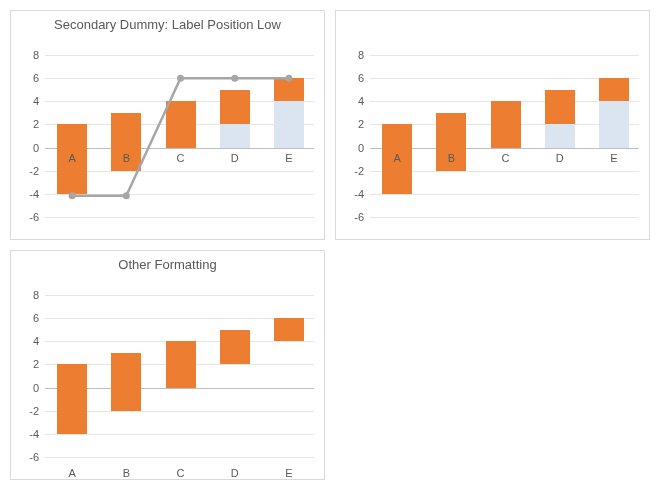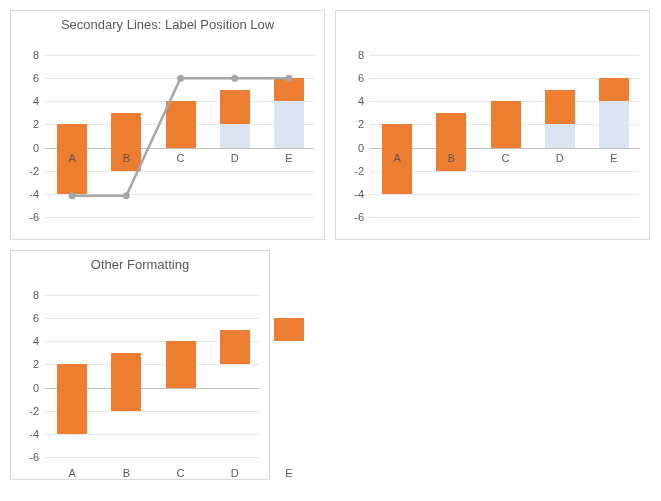--- a/index.html
+++ b/index.html
@@ -16,21 +16,21 @@
   .orange{background:#ed7d31;}
   .catlabel{position:absolute;font-size:11px;color:#595959;width:30px;text-align:center;}
   svg.lineplot{position:absolute;left:0;top:0;overflow:visible;pointer-events:none;}
 </style>
 </head>
 <body>
 <div class="page">
 
 <div id="panels">
       <div class="panel" style="left: 10px; top: 10px; width: 315px; height: 230px;">
-        <div class="title">Secondary Lines: Label Position Low</div>
+        <div class="title">Secondary Dummy: Label Position Low</div>
         <div class="yaxis">
           <div class="ytick" style="top: 93.75%;">-6</div>
           <div class="ytick" style="top: 81.25%;">-4</div>
           <div class="ytick" style="top: 68.75%;">-2</div>
           <div class="ytick" style="top: 56.25%;">0</div>
           <div class="ytick" style="top: 43.75%;">2</div>
           <div class="ytick" style="top: 31.25%;">4</div>
           <div class="ytick" style="top: 18.75%;">6</div>
           <div class="ytick" style="top: 6.25%;">8</div>
         </div>
@@ -98,21 +98,21 @@
           <div class="bar orange" style="left: 120.5px; top: 31.25%; height: 25%;"></div>
           <div class="catlabel" style="left: 120.5px; top: calc(56.25% + 4px);">C</div>
           <div class="bar paleblue" style="left: 174.7px; top: 43.75%; height: 12.5%;"></div>
           <div class="bar orange" style="left: 174.7px; top: 25%; height: 18.75%;"></div>
           <div class="catlabel" style="left: 174.7px; top: calc(56.25% + 4px);">D</div>
           <div class="bar paleblue" style="left: 228.9px; top: 31.25%; height: 25%;"></div>
           <div class="bar orange" style="left: 228.9px; top: 18.75%; height: 12.5%;"></div>
           <div class="catlabel" style="left: 228.9px; top: calc(56.25% + 4px);">E</div>
         </div>
       </div>
-      <div class="panel" style="left: 10px; top: 250px; width: 260px; height: 230px;">
+      <div class="panel" style="left: 10px; top: 250px; width: 315px; height: 230px;">
         <div class="title">Other Formatting</div>
         <div class="yaxis">
           <div class="ytick" style="top: 93.75%;">-6</div>
           <div class="ytick" style="top: 81.25%;">-4</div>
           <div class="ytick" style="top: 68.75%;">-2</div>
           <div class="ytick" style="top: 56.25%;">0</div>
           <div class="ytick" style="top: 43.75%;">2</div>
           <div class="ytick" style="top: 31.25%;">4</div>
           <div class="ytick" style="top: 18.75%;">6</div>
           <div class="ytick" style="top: 6.25%;">8</div>

